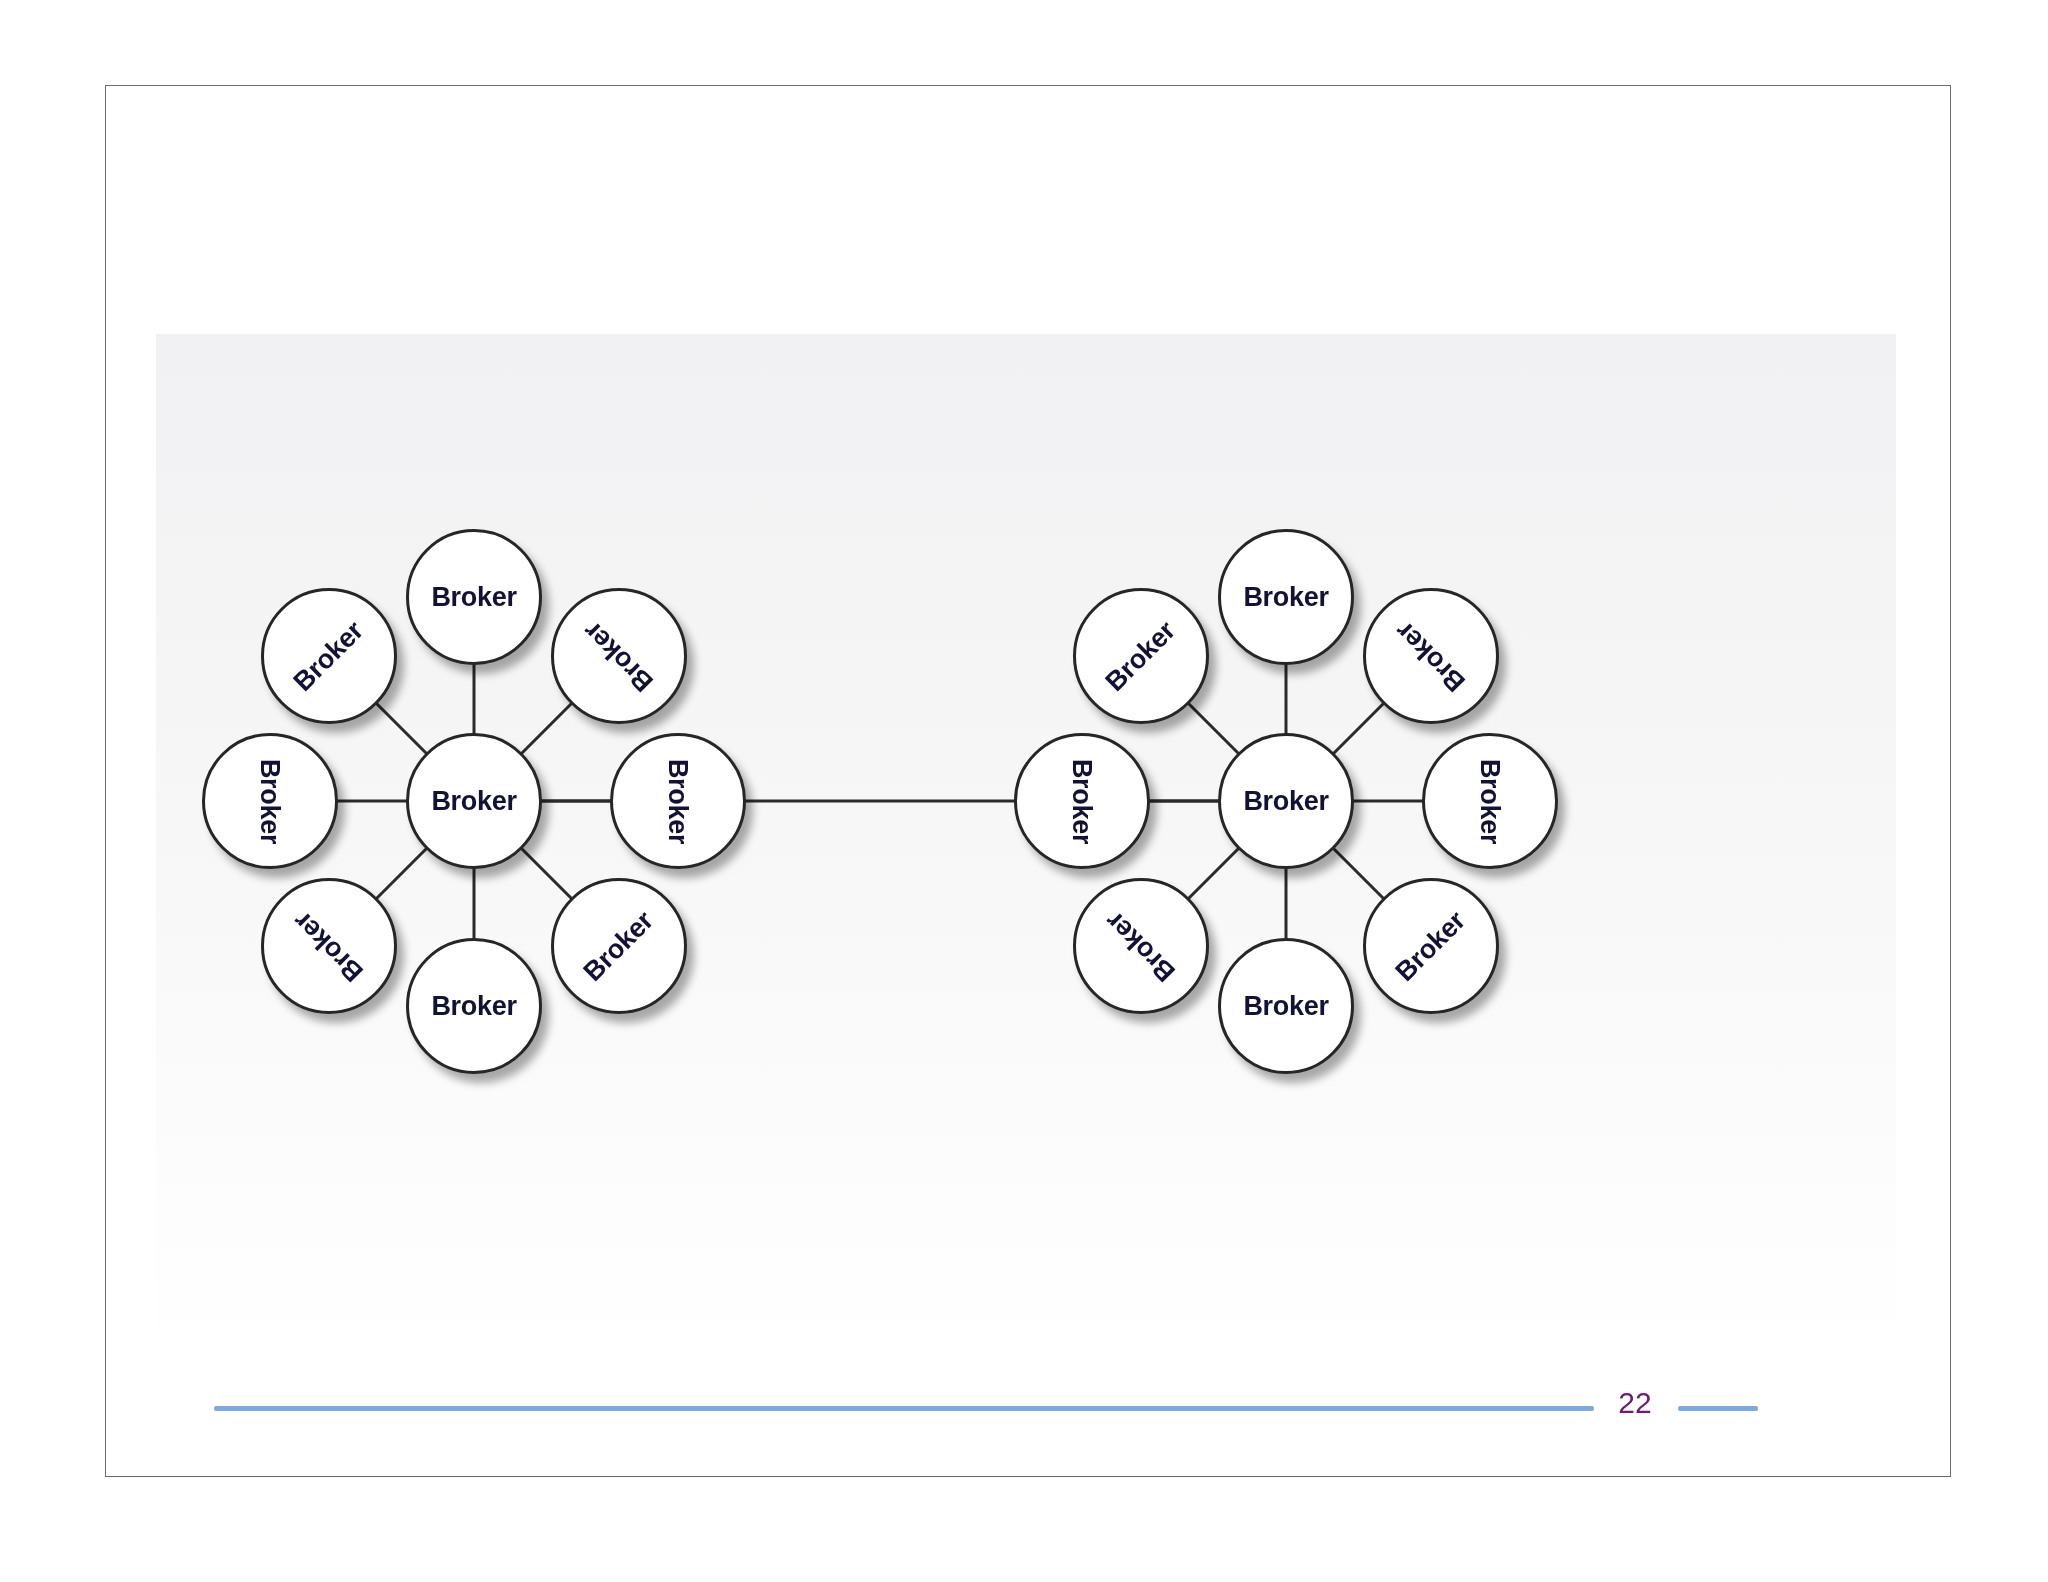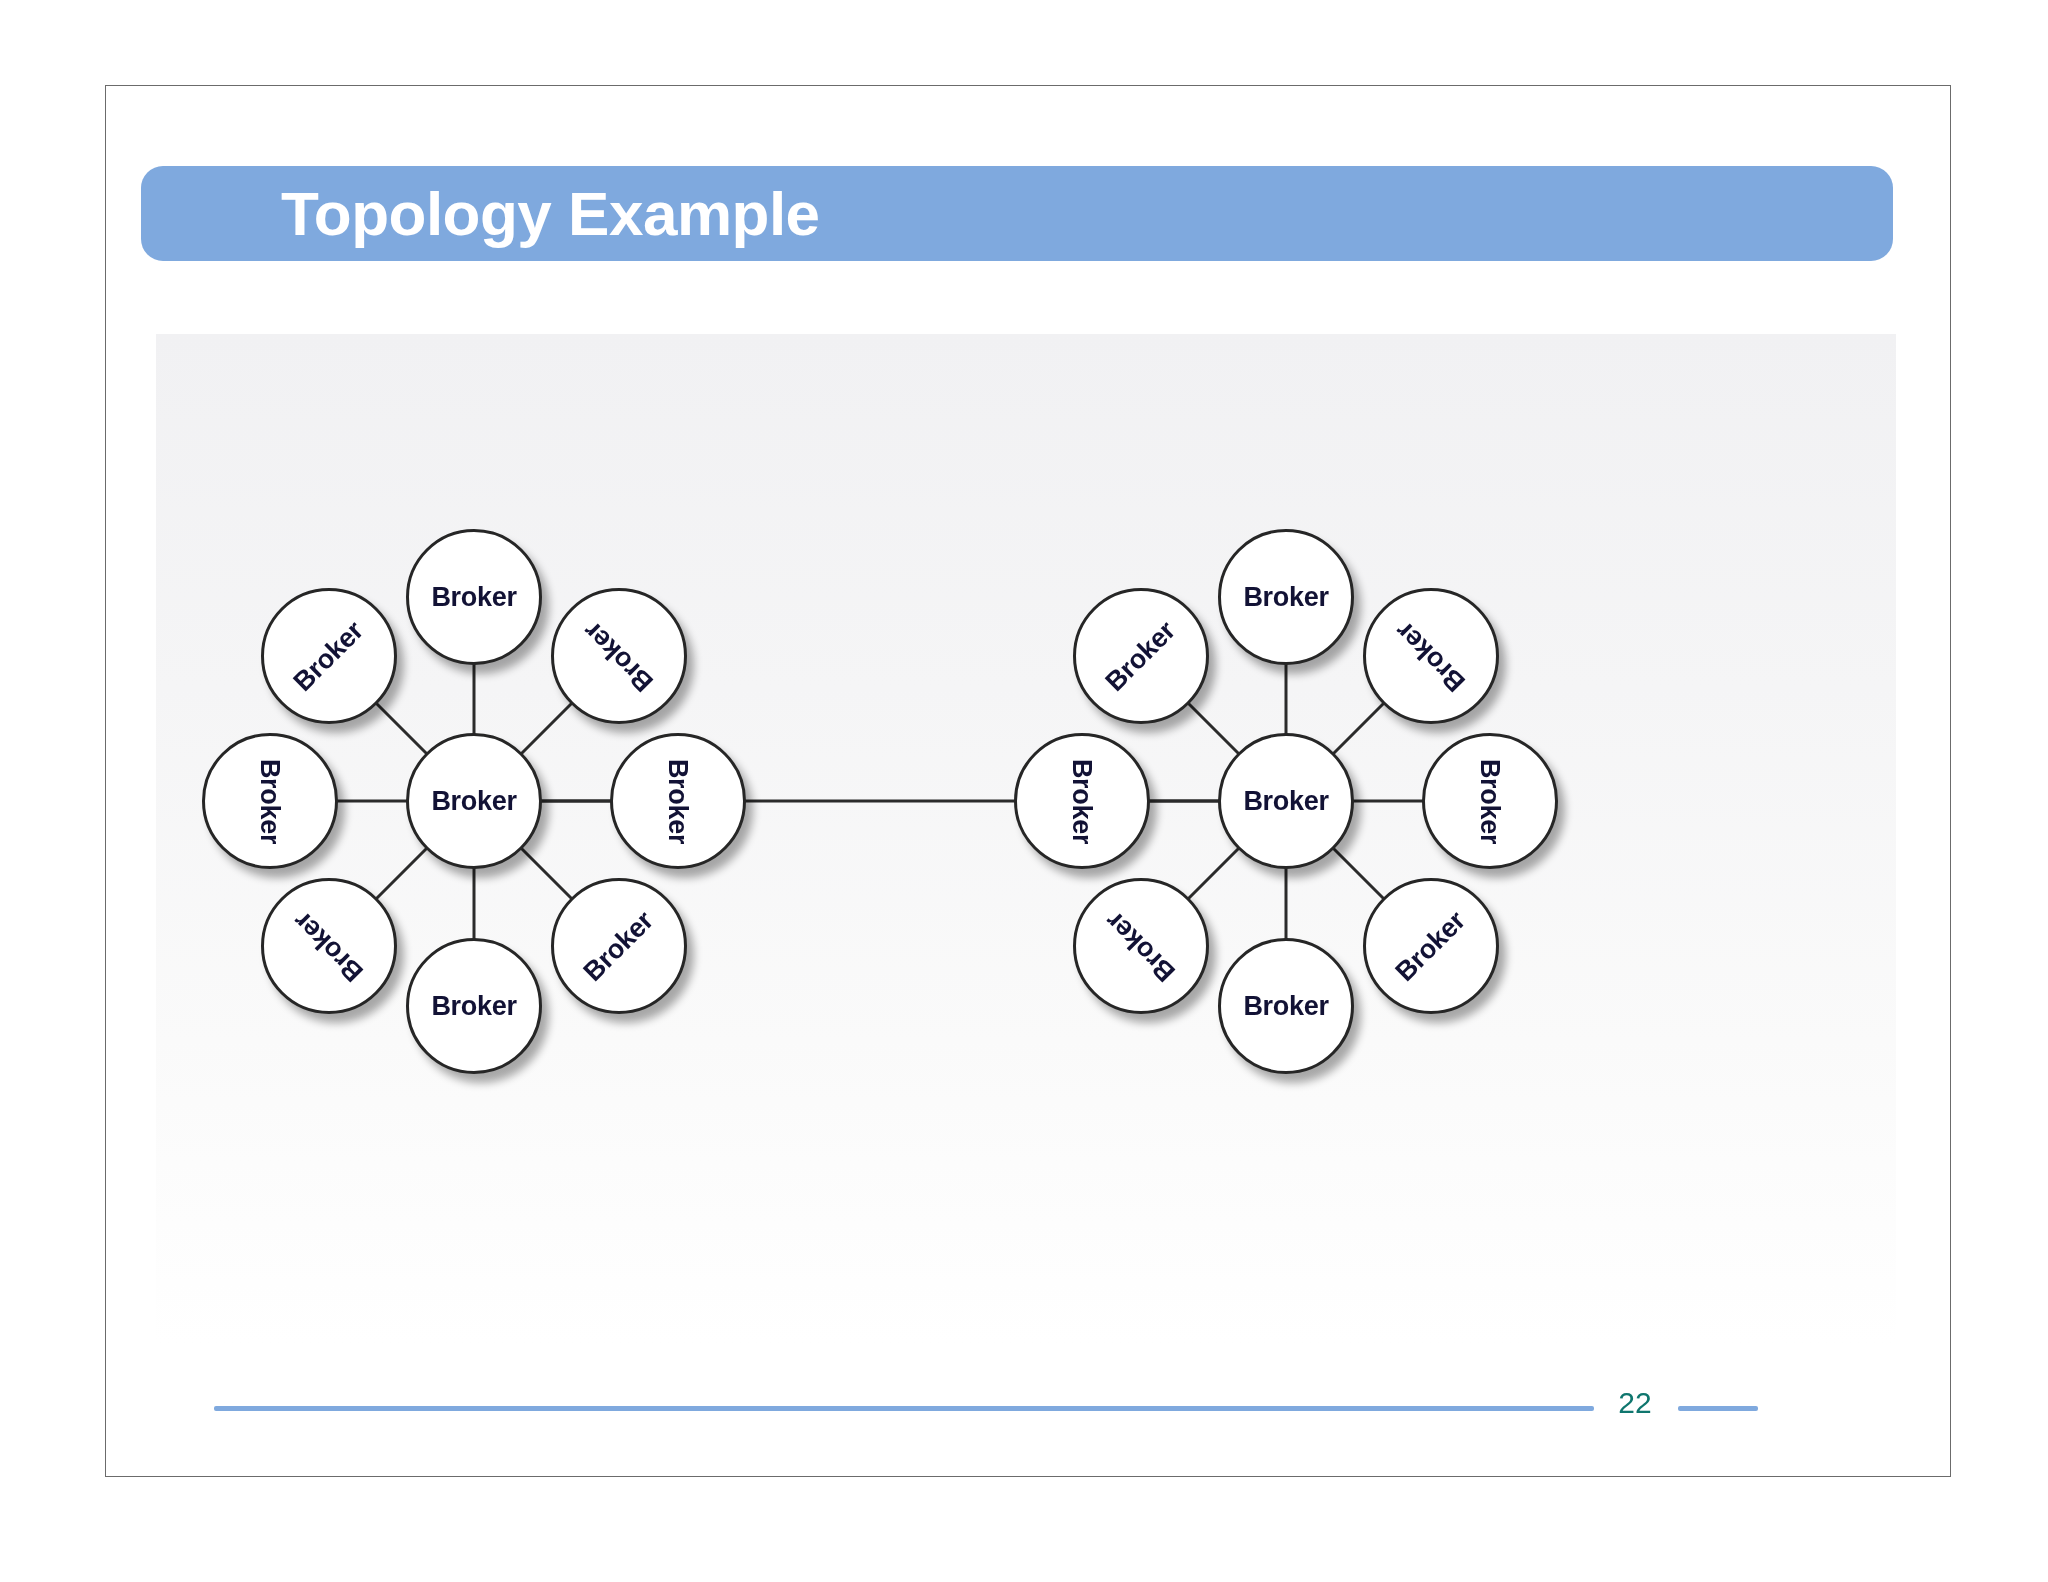--- a/index.html
+++ b/index.html
@@ -62,31 +62,28 @@
   }
 
   
   #footer{position:absolute;left:0;top:1306px;width:1846px;height:40px;}
   .foot-rule{position:absolute;height:5px;background:#7FA9DE;border-radius:2px;top:14px;}
   #foot-rule-left{left:108px;width:1380px;}
   #foot-rule-right{left:1572px;width:80px;}
   #page-num{
     position:absolute;left:1496px;top:-6px;width:66px;
     text-align:center;
-    font-size:30px;color:#0f766e;
+    font-size:30px;color:#701a75;
   }
 </style>
 </head>
 <body>
 
 <div id="slide">
 
-  <div id="title-bar">
-    <div id="title-text">Topology Example</div>
-  </div>
 
   <div id="canvas">
     <svg id="graph" viewBox="0 0 1740 1010" preserveAspectRatio="none">
       <g id="edge-layer" stroke="#2b2b2b" stroke-width="3">
           <line x1="318" y1="403" x2="318" y2="327"></line>
           <line x1="363.25483399593907" y1="421.74516600406093" x2="417.74516600406093" y2="367.25483399593907"></line>
           <line x1="382" y1="467" x2="458" y2="467"></line>
           <line x1="363.25483399593907" y1="512.2548339959391" x2="417.74516600406093" y2="566.7451660040609"></line>
           <line x1="318" y1="531" x2="318" y2="608"></line>
           <line x1="272.74516600406093" y1="512.2548339959391" x2="218.25483399593904" y2="566.7451660040609"></line>

